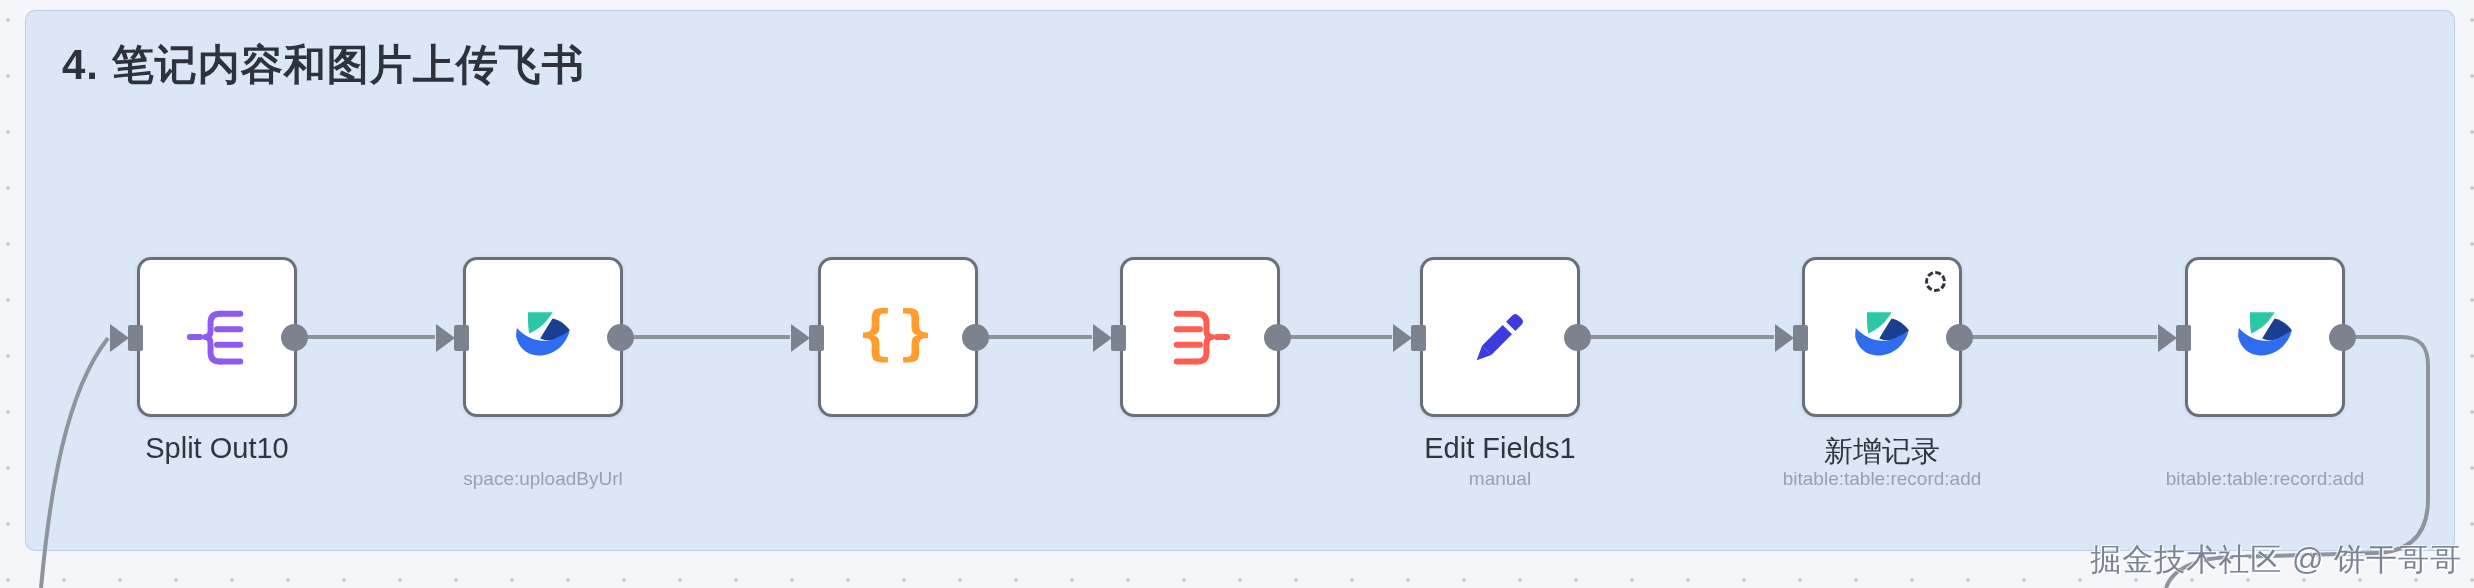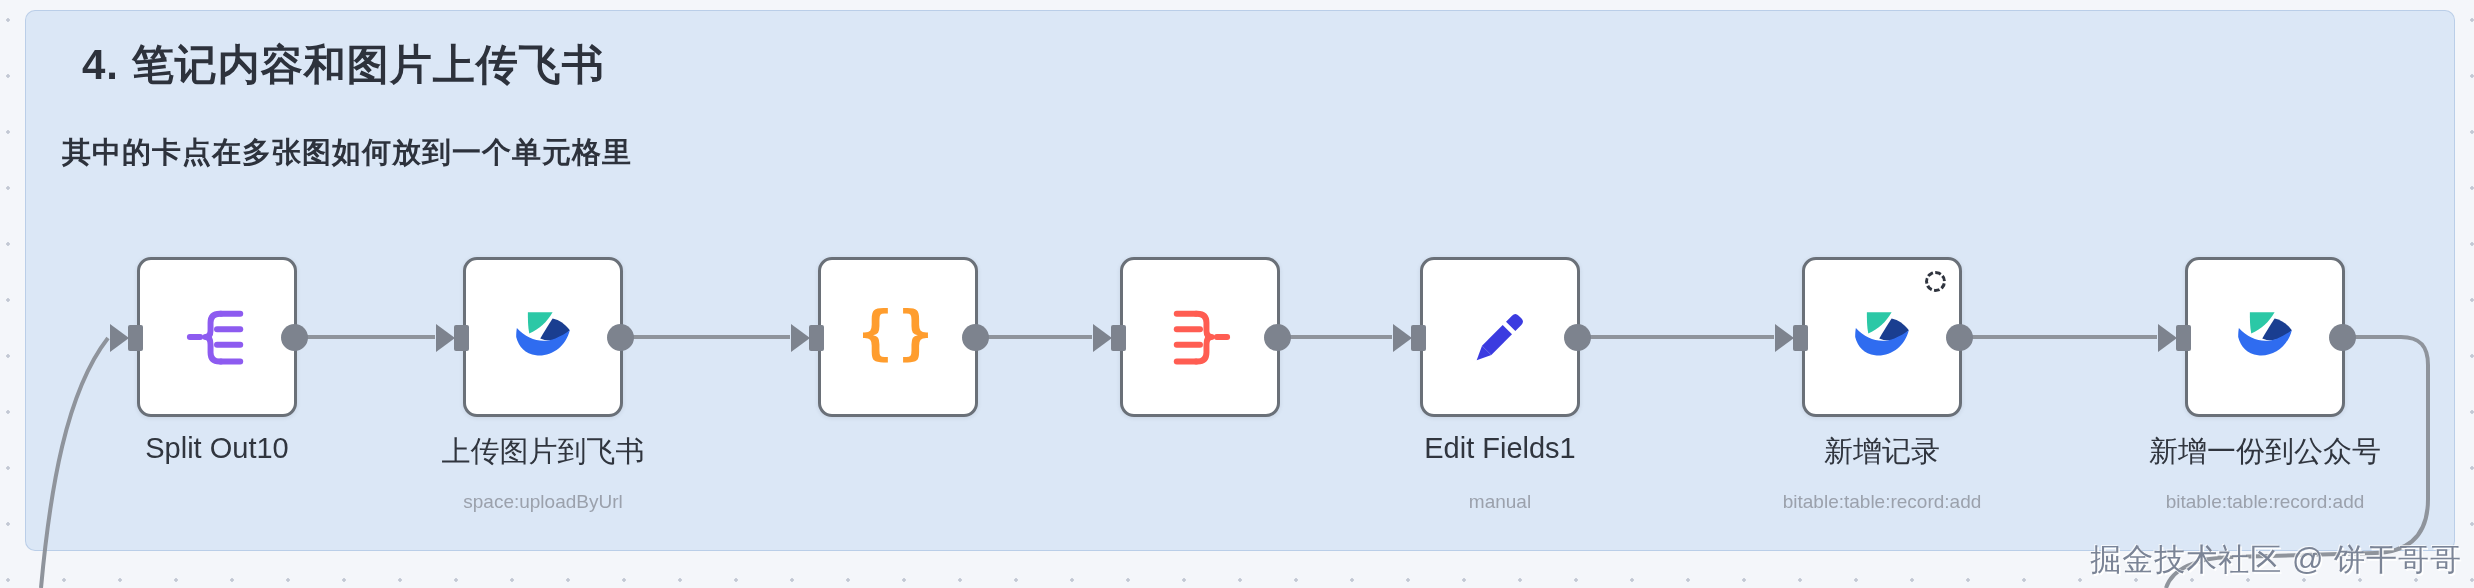--- a/index.html
+++ b/index.html
@@ -12,21 +12,21 @@
     background-position: -20px -8px;
     position: relative;
   }
   .sticky {
     position: absolute; left: 25px; top: 10px; width: 2430px; height: 541px;
     background: #dbe7f6; border: 1px solid rgba(146,176,214,.45); border-radius: 10px;
     z-index: 1;
   }
   .sticky-title {
     position: absolute; left: 36px; top: 26px;
-    font-size: 42px; font-weight: 700; color: #2d323c; letter-spacing: 1px; margin-left: 20px;
+    font-size: 42px; font-weight: 700; color: #2d323c; letter-spacing: 1px;
   }
   .sticky-subtitle {
     position: absolute; left: 36px; top: 122px;
     font-size: 29px; font-weight: 700; color: #2d323c; letter-spacing: 1px;
   }
   svg.wires { position: absolute; left: 0; top: 0; z-index: 2; }
   .wire-seg {
     position: absolute; top: 335px; height: 4px; background: #8f949c; z-index: 2;
   }
   .node {
@@ -47,21 +47,21 @@
   .out-circle {
     position: absolute; right: -14px; top: 64px; width: 27px; height: 27px;
     background: #7d838e; border-radius: 50%;
   }
   .node-label {
     position: absolute; top: 172px; left: -73px; width: 300px;
     text-align: center; font-size: 29px; font-weight: 500; color: #30353e;
   }
   .node-sub {
     position: absolute; top: 208px; left: -73px; width: 300px;
-    text-align: center; font-size: 19px; font-weight: 400; color: #9ba1ac; margin-top: 23px;
+    text-align: center; font-size: 19px; font-weight: 400; color: #9ba1ac;
   }
   .code-braces {
     font-family: "DejaVu Sans Mono", monospace; font-weight: 800;
     font-size: 58px; color: #ff9d2e; letter-spacing: 5px; line-height: 1;
     transform: translateY(-4px);
   }
   .sync-badge {
     position: absolute; top: 11px; right: 13px; width: 21px; height: 21px;
     border: 3.5px dashed #30353f; border-radius: 50%;
   }
@@ -70,21 +70,20 @@
     font-size: 31px; font-weight: 400; letter-spacing: 1px; color: #7b8496;
     text-shadow: 1.5px 1.5px 0 rgba(255,255,255,.95), -1px -1px 0 rgba(255,255,255,.7);
     white-space: nowrap;
   }
 </style>
 </head>
 <body>
 
 <div class="sticky">
   <div class="sticky-title">4. 笔记内容和图片上传飞书</div>
-  <div class="sticky-subtitle">其中的卡点在多张图如何放到一个单元格里</div>
 </div>
 
 <svg class="wires" width="2474" height="588" viewBox="0 0 2474 588">
   <path d="M41 588 C 50 490, 66 392, 108 338" fill="none" stroke="#8f949c" stroke-width="4"></path>
   <path d="M2345 337 H2401 C2420 337 2428 346 2428 365 V499 C2428 534 2410 552 2375 553 L2230 557 C2196 558 2172 569 2166 588" fill="none" stroke="#8f949c" stroke-width="4"></path>
 </svg>
 
 <div class="wire-seg" style="left:307px;width:128px;"></div>
 <div class="wire-seg" style="left:633px;width:157px;"></div>
 <div class="wire-seg" style="left:988px;width:104px;"></div>
@@ -111,21 +110,20 @@
 
 <div class="node" style="left:463px;">
   <span class="inp-arrow"></span>
   <span class="inp-plug"></span>
   <span class="out-circle"></span>
   <svg width="66" height="66" viewBox="0 0 48 48">
     <path fill="#2bc8a6" d="M13 6 C19 6 26 6 31 6 C27 13 21 18.5 14 21.5 C13 16.5 13 11 13 6 Z"></path>
     <path fill="#1a3e90" d="M31 10.5 C36 11.5 40 14.5 43.5 19 C37 26 29 28 22 25 C25 20 28 15 31 10.5 Z"></path>
     <path fill="#2f6cf0" d="M5 17.5 C13 26.5 24 28.8 33 25 C37 23.2 40.5 21.3 43.5 19 C40.5 31 30 38.5 19 37.3 C11 36.3 6.3 31 4.5 24 C4.5 22 4.6 19.5 5 17.5 Z"></path>
   </svg>
-  <div class="node-label">上传图片到飞书</div>
   <div class="node-sub">space:uploadByUrl</div>
 </div>
 
 <div class="node" style="left:818px;">
   <span class="inp-arrow"></span>
   <span class="inp-plug"></span>
   <span class="out-circle"></span>
   <div class="code-braces">{}</div>
 </div>
 
@@ -176,17 +174,16 @@
 
 <div class="node" style="left:2185px;">
   <span class="inp-arrow"></span>
   <span class="inp-plug"></span>
   <span class="out-circle"></span>
   <svg width="66" height="66" viewBox="0 0 48 48">
     <path fill="#2bc8a6" d="M13 6 C19 6 26 6 31 6 C27 13 21 18.5 14 21.5 C13 16.5 13 11 13 6 Z"></path>
     <path fill="#1a3e90" d="M31 10.5 C36 11.5 40 14.5 43.5 19 C37 26 29 28 22 25 C25 20 28 15 31 10.5 Z"></path>
     <path fill="#2f6cf0" d="M5 17.5 C13 26.5 24 28.8 33 25 C37 23.2 40.5 21.3 43.5 19 C40.5 31 30 38.5 19 37.3 C11 36.3 6.3 31 4.5 24 C4.5 22 4.6 19.5 5 17.5 Z"></path>
   </svg>
-  <div class="node-label">新增一份到公众号</div>
   <div class="node-sub">bitable:table:record:add</div>
 </div>
 
 <div class="watermark">掘金技术社区 @ 饼干哥哥</div>
 
 </body></html>

